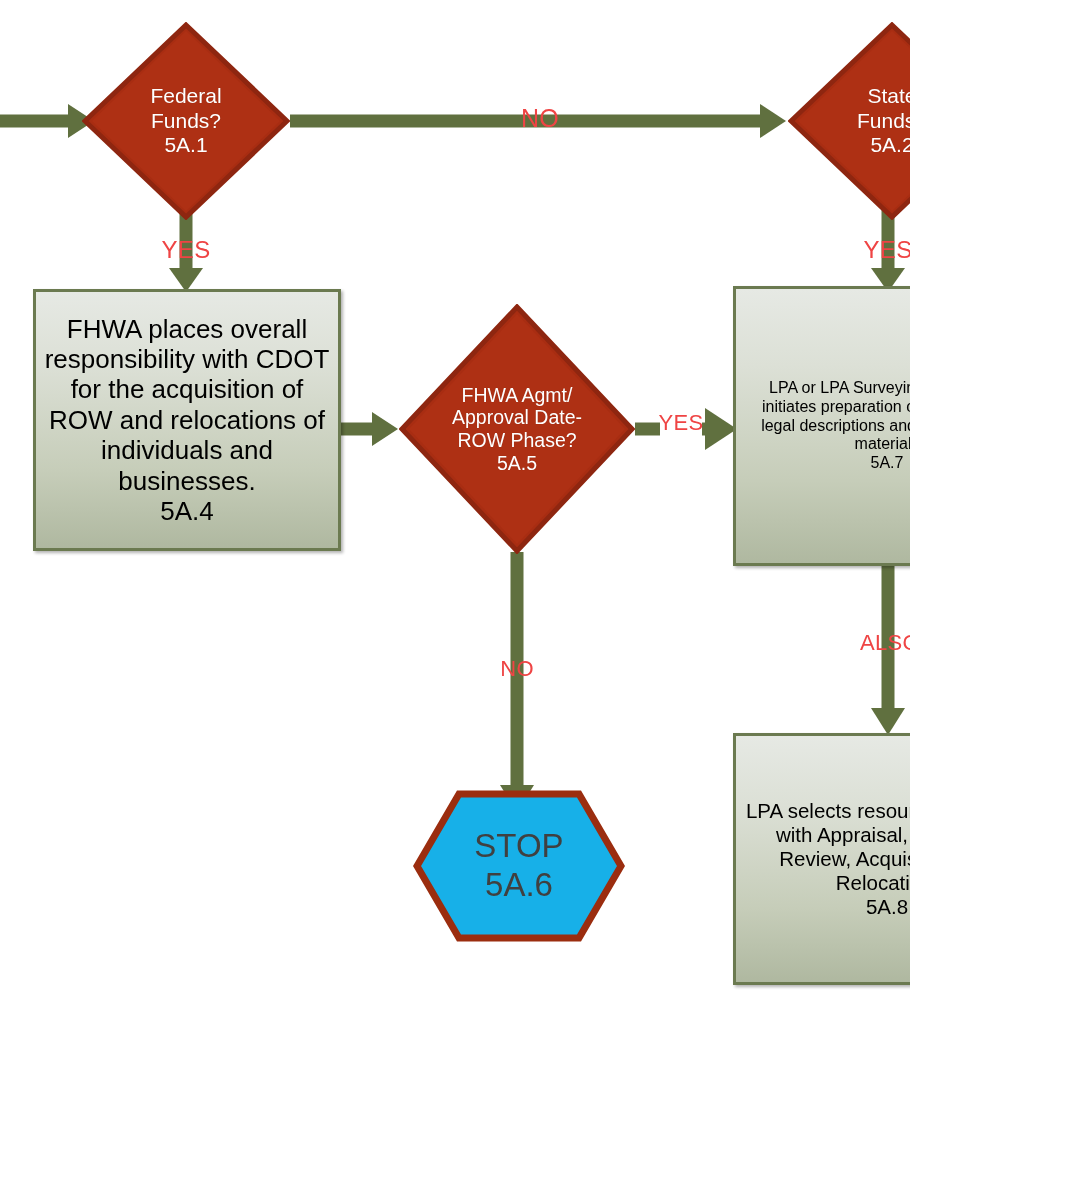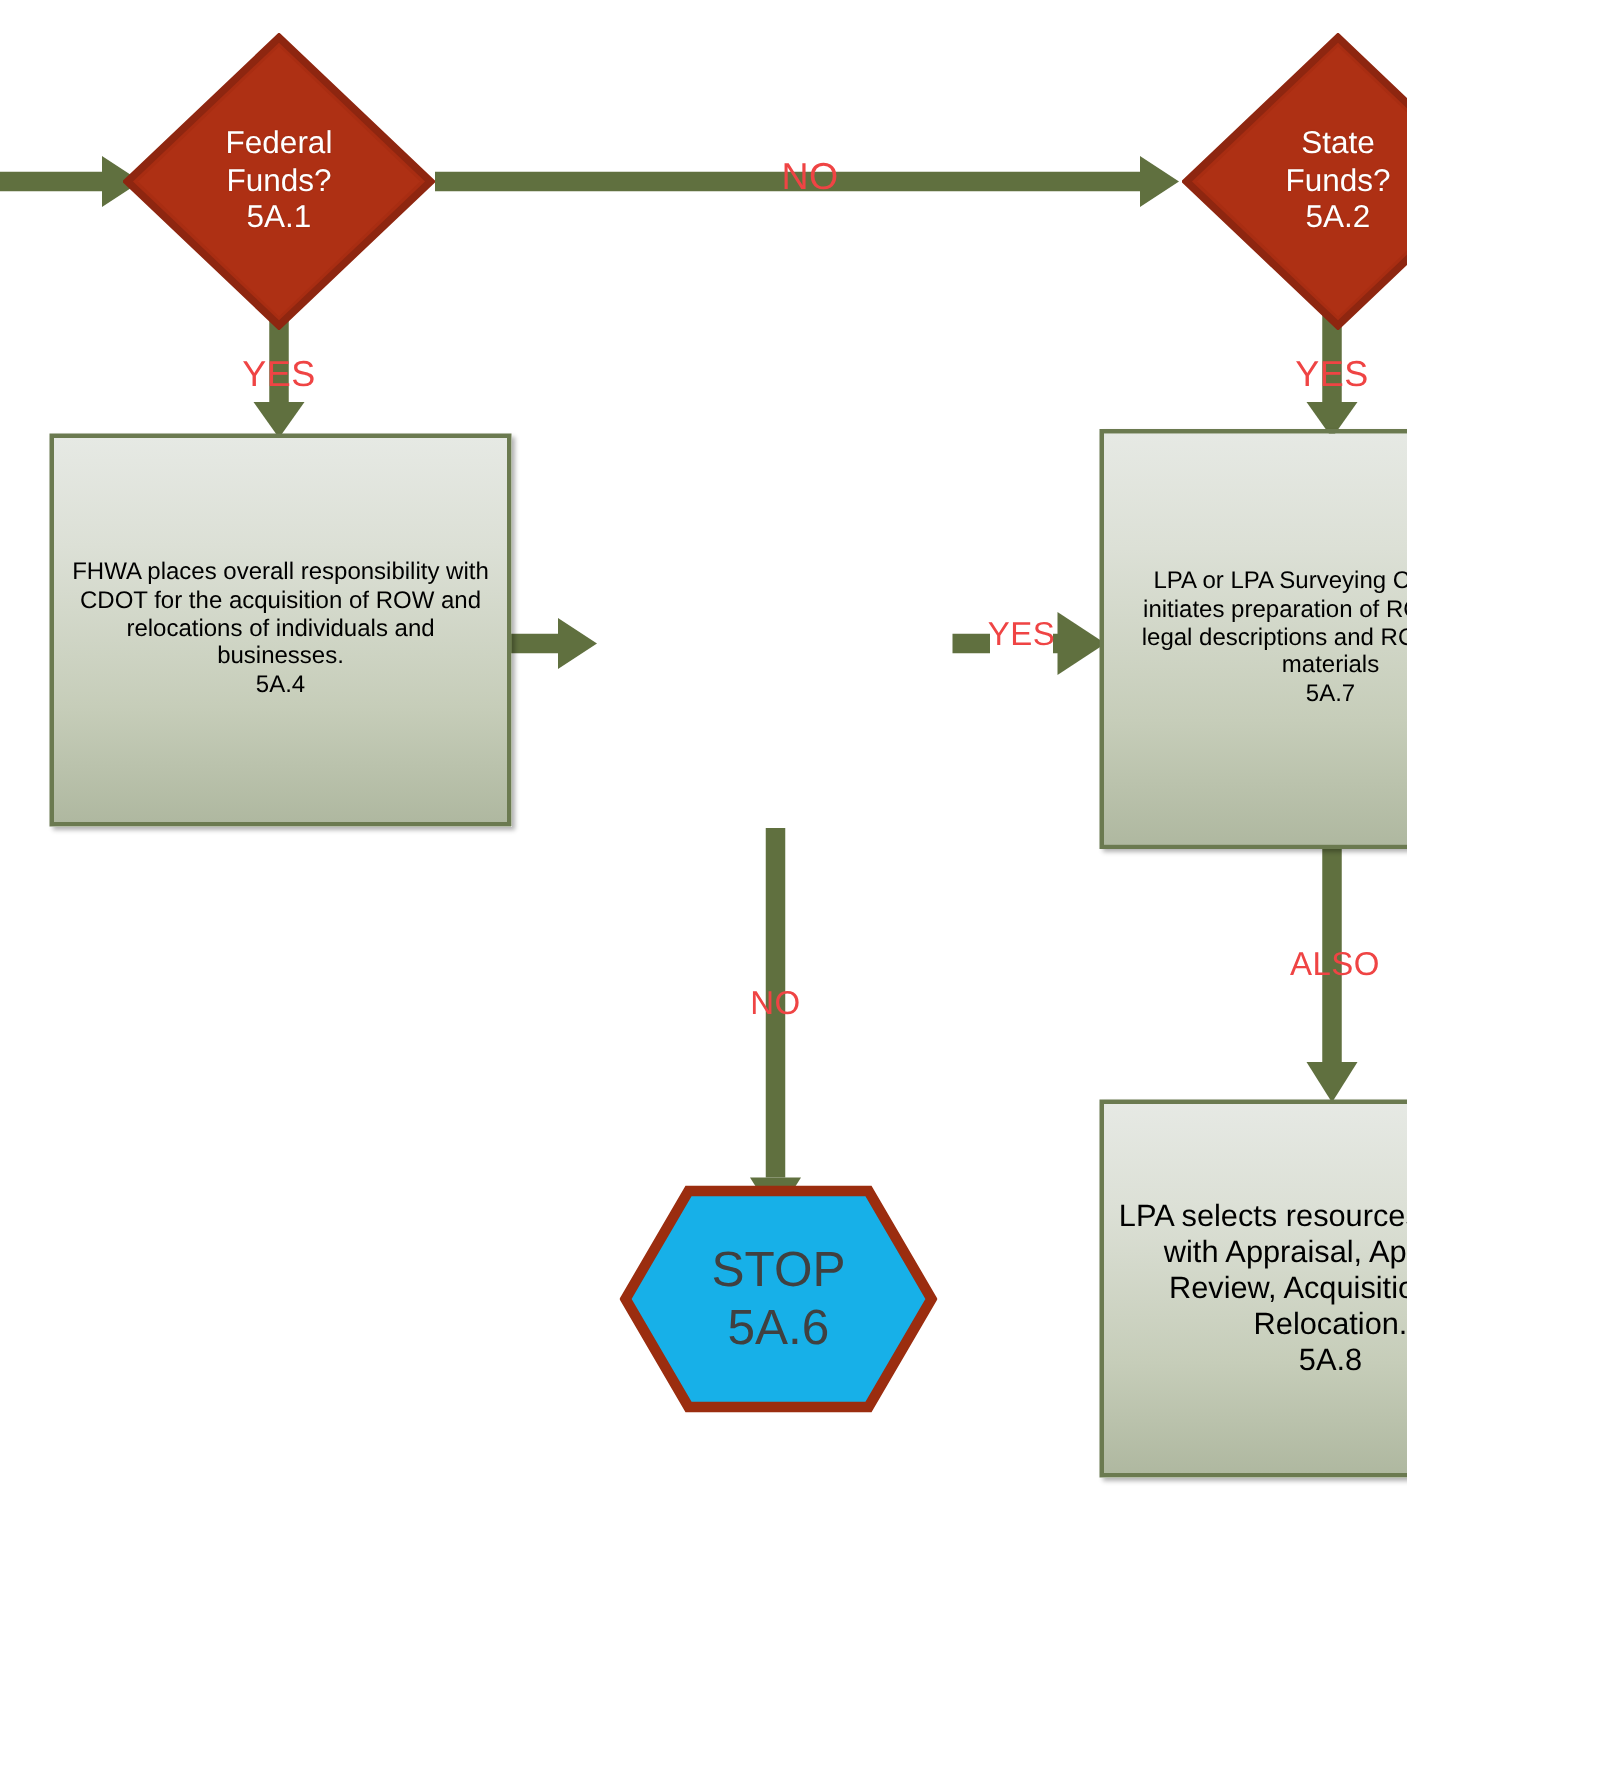--- a/index.html
+++ b/index.html
@@ -9,21 +9,20 @@
   }
   body {
     font-family: "Liberation Sans", sans-serif;
   }
   #canvas {
     position: relative;
     width: 910px;
     height: 1180px;
     background: #ffffff;
     overflow: hidden;
-    padding-left: 28px;
   }
   #flow-svg {
     position: absolute;
     left: 0;
     top: 0;
     width: 1069px;
     height: 1180px;
   }
 
   
@@ -176,25 +175,35 @@
   <div class="node diamond" style="left:788px; top:22px; width:208px; height:198px; font-size:21px;">
     <svg class="dshape" viewBox="0 0 208 198" preserveAspectRatio="none">
       <polygon points="104,3 205,99 104,195 3,99" fill="#A82D12" stroke="#8E2610" stroke-width="5"></polygon>
       <polygon points="104,9 198,99 104,189 10,99" fill="#AE3014" stroke="none"></polygon>
     </svg>
     <div class="dtext">State
 Funds?
 5A.2</div>
   </div>
 
-  <div class="node procbox" style="left:33px; top:289px; width:308px; height:262px; font-size:16px;">
+  <div class="node procbox" style="left:33px; top:289px; width:308px; height:262px; font-size:26px;">
     <div>FHWA places overall responsibility with CDOT for the acquisition of ROW and relocations of individuals and businesses.
 5A.4</div>
   </div>
 
+  <div class="node diamond" style="left:399px; top:304px; width:236px; height:250px; font-size:19.5px;">
+    <svg class="dshape" viewBox="0 0 236 250" preserveAspectRatio="none">
+      <polygon points="118,3 233,125 118,247 3,125" fill="#A82D12" stroke="#8E2610" stroke-width="5"></polygon>
+      <polygon points="118,10 226,125 118,240 10,125" fill="#AE3014" stroke="none"></polygon>
+    </svg>
+    <div class="dtext">FHWA Agmt/
+Approval  Date-
+ROW Phase?
+5A.5</div>
+  </div>
 
   <div class="node procbox" style="left:733px; top:286px; width:308px; height:280px; font-size:16px;">
     <div>LPA or LPA Surveying Consultant initiates preparation of ROW Plans, legal descriptions and ROW Packet materials
 5A.7</div>
   </div>
 
   <div class="node hexwrap" style="left:413px; top:790px; width:212px; height:152px; font-size:33px;">
     <svg class="hshape" viewBox="0 0 212 152" preserveAspectRatio="none">
       <polygon points="46,4 166,4 208,76 166,148 46,148 4,76" fill="#17B0E8" stroke="#9B2D0F" stroke-width="7"></polygon>
     </svg>

